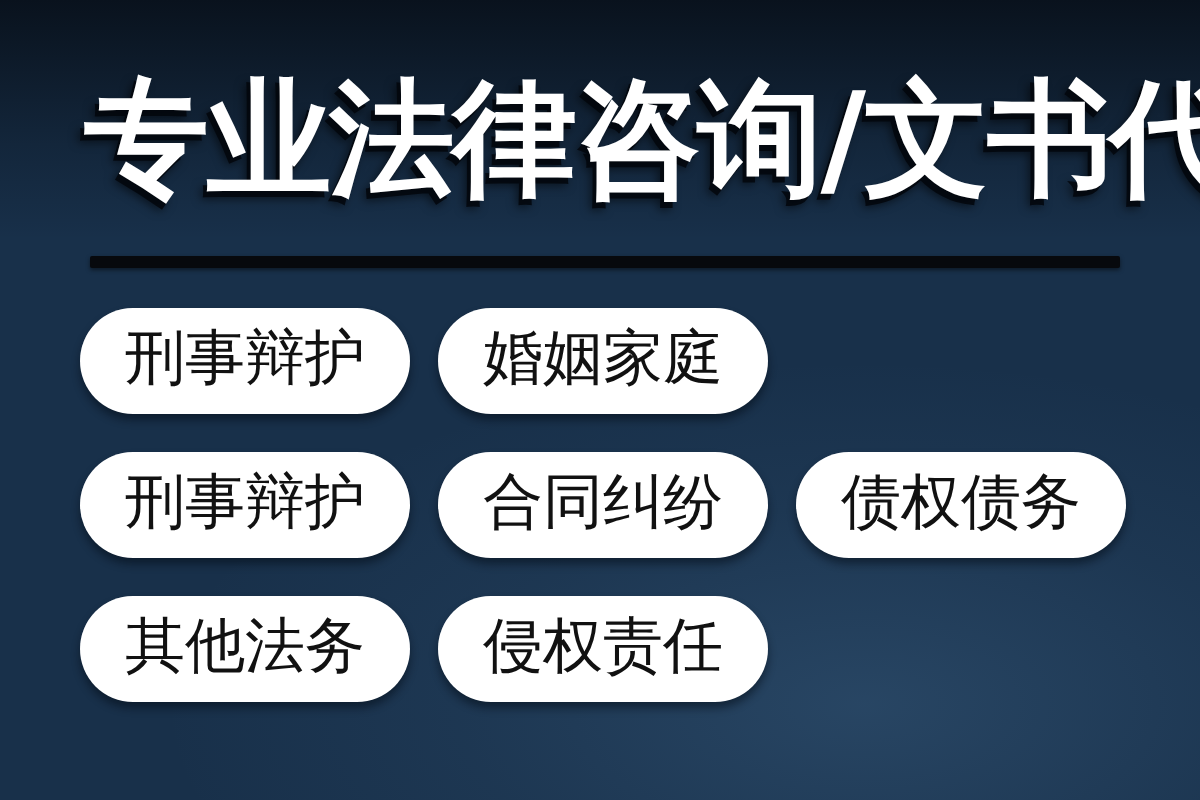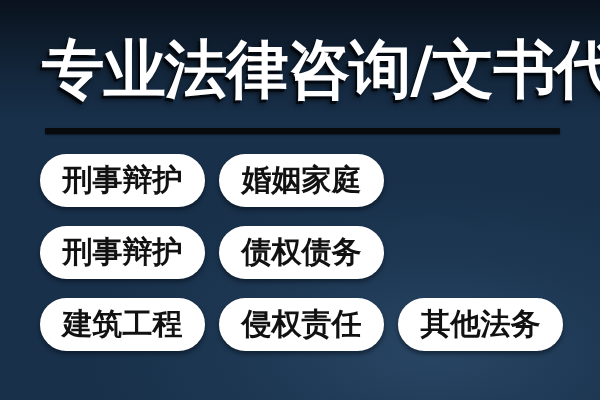--- a/index.html
+++ b/index.html
@@ -103,21 +103,21 @@
     flex: 0 0 auto;
     width: 165px;
     height: 53px;
     border-radius: 27px;
     background: #ffffff;
     color: #111111;
     display: flex;
     align-items: center;
     justify-content: center;
     font-size: 30px;
-    font-weight: 700;
+    font-weight: 400;
     letter-spacing: 0px;
     white-space: nowrap;
     box-shadow:
       0 3px 4px rgba(2,8,16,0.48),
       0 1px 0 rgba(255,255,255,0.35) inset;
     user-select: none;
   }
   .pill-label {
     display: block;
     line-height: 1;
@@ -143,31 +143,31 @@
         <div class="pill">
           <span class="pill-label">婚姻家庭</span>
         </div>
       </div>
 
       <div class="pill-row">
         <div class="pill">
           <span class="pill-label">刑事辩护</span>
         </div>
         <div class="pill">
+          <span class="pill-label">合同纠纷</span>
+        </div>
+        <div class="pill">
           <span class="pill-label">债权债务</span>
         </div>
       </div>
 
       <div class="pill-row">
         <div class="pill">
-          <span class="pill-label">建筑工程</span>
+          <span class="pill-label">其他法务</span>
         </div>
         <div class="pill">
           <span class="pill-label">侵权责任</span>
-        </div>
-        <div class="pill">
-          <span class="pill-label">其他法务</span>
         </div>
       </div>
 
     </div>
   </div>
 </div>
 
 </body></html>

